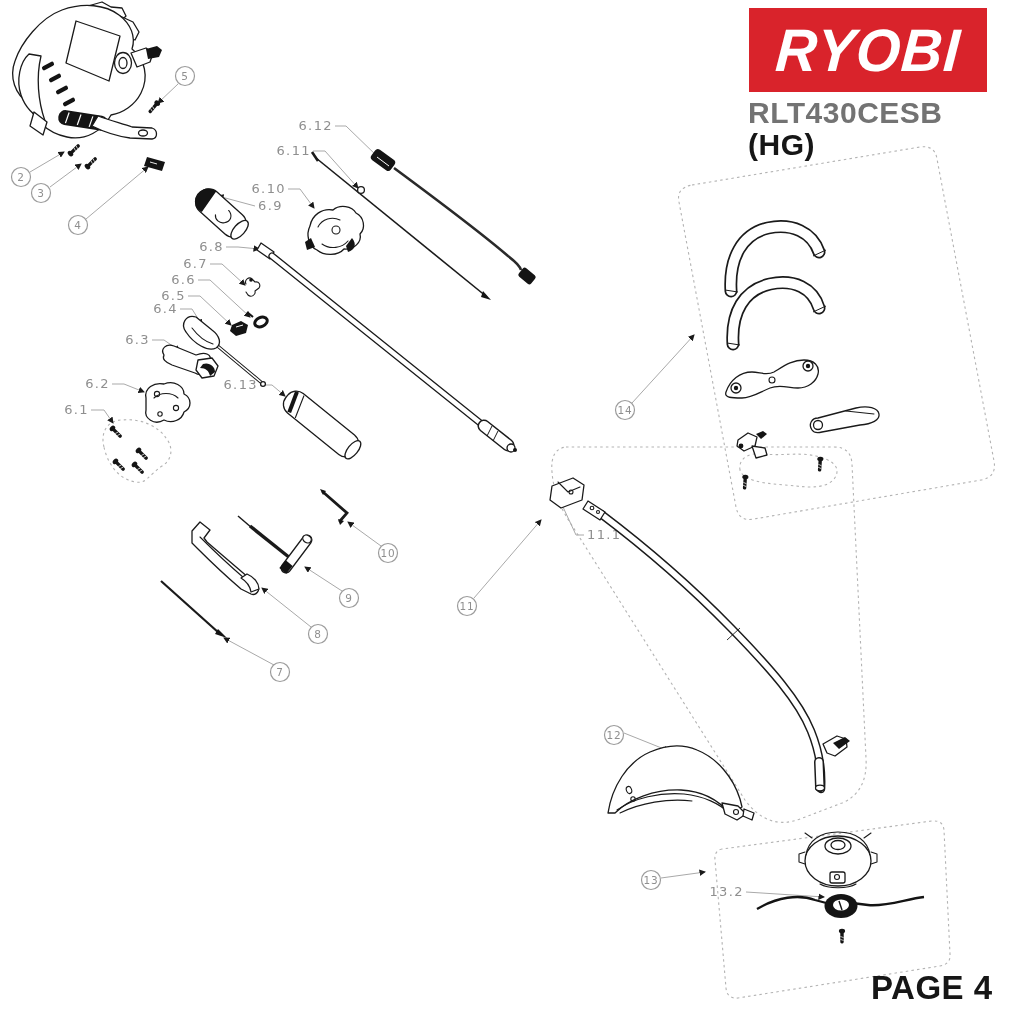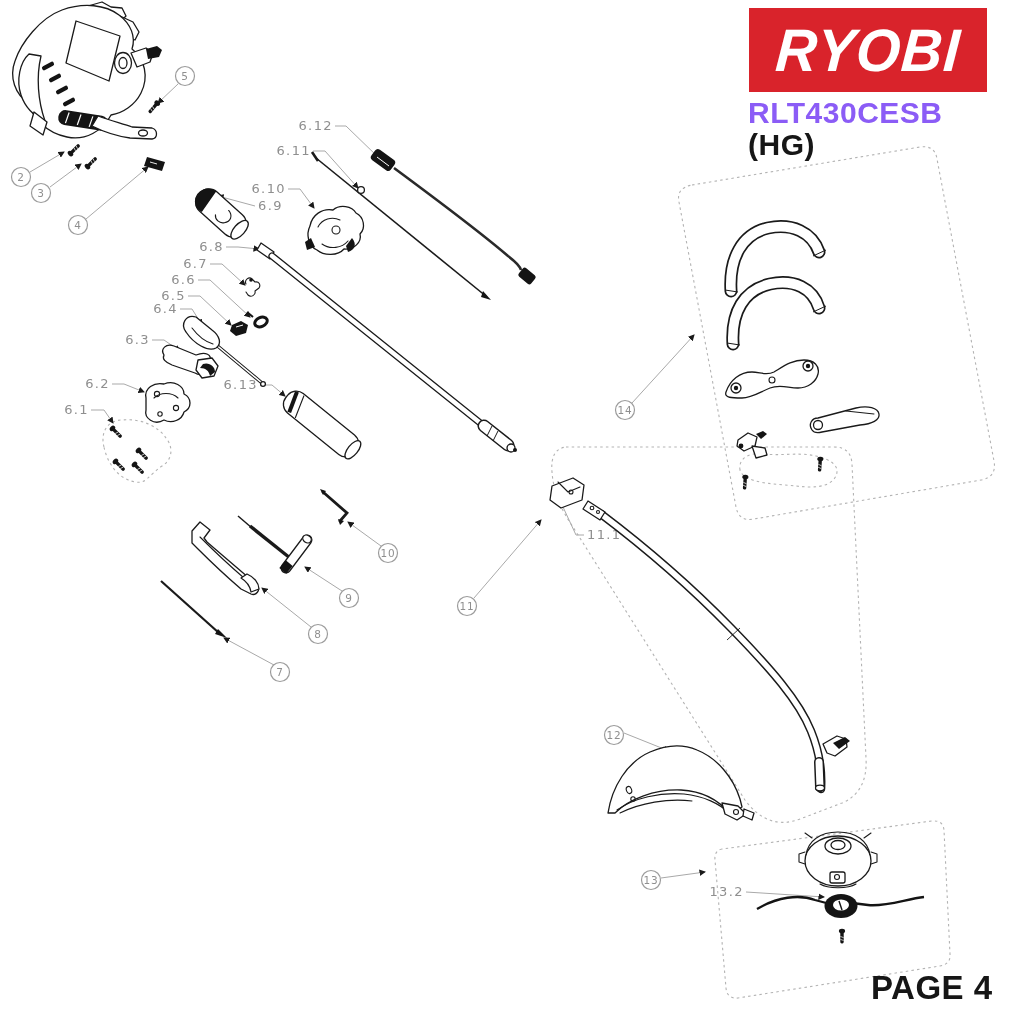--- a/index.html
+++ b/index.html
@@ -16,21 +16,21 @@
   .cot {fill:#8f8f8f;font:10.5px "DejaVu Sans",sans-serif;text-anchor:middle;letter-spacing:.8px;}
   .lbl {fill:#8f8f8f;font:13px "DejaVu Sans",sans-serif;letter-spacing:1.4px;}
   .tubeB{stroke:#1a1a1a;fill:none;stroke-linecap:round;}
   .tubeW{stroke:#fff;fill:none;stroke-linecap:round;}
   
   .brand{position:absolute;left:749px;top:8px;width:238px;height:84px;background:#d9232b;
          display:flex;align-items:center;justify-content:center;}
   .brand span{color:#fff;font:italic 700 57px "Liberation Sans",sans-serif;
               letter-spacing:1px;transform:skewX(-4deg) scaleY(1.05);}
   .model{position:absolute;left:748px;top:97px;font:700 30px "Liberation Sans",sans-serif;
-         color:#8b5cf6;letter-spacing:.5px;line-height:31px;}
+         color:#737373;letter-spacing:.5px;line-height:31px;}
   .variant{position:absolute;left:748px;top:128px;font:700 30px "Liberation Sans",sans-serif;
          color:#161616;letter-spacing:.5px;}
   .pageno{position:absolute;left:871px;top:969px;font:700 33px "Liberation Sans",sans-serif;
           color:#161616;letter-spacing:.5px;}
 </style>
 </head>
 <body>
 
 <div class="page">
 <svg width="1024" height="1014" viewBox="0 0 1024 1014">

